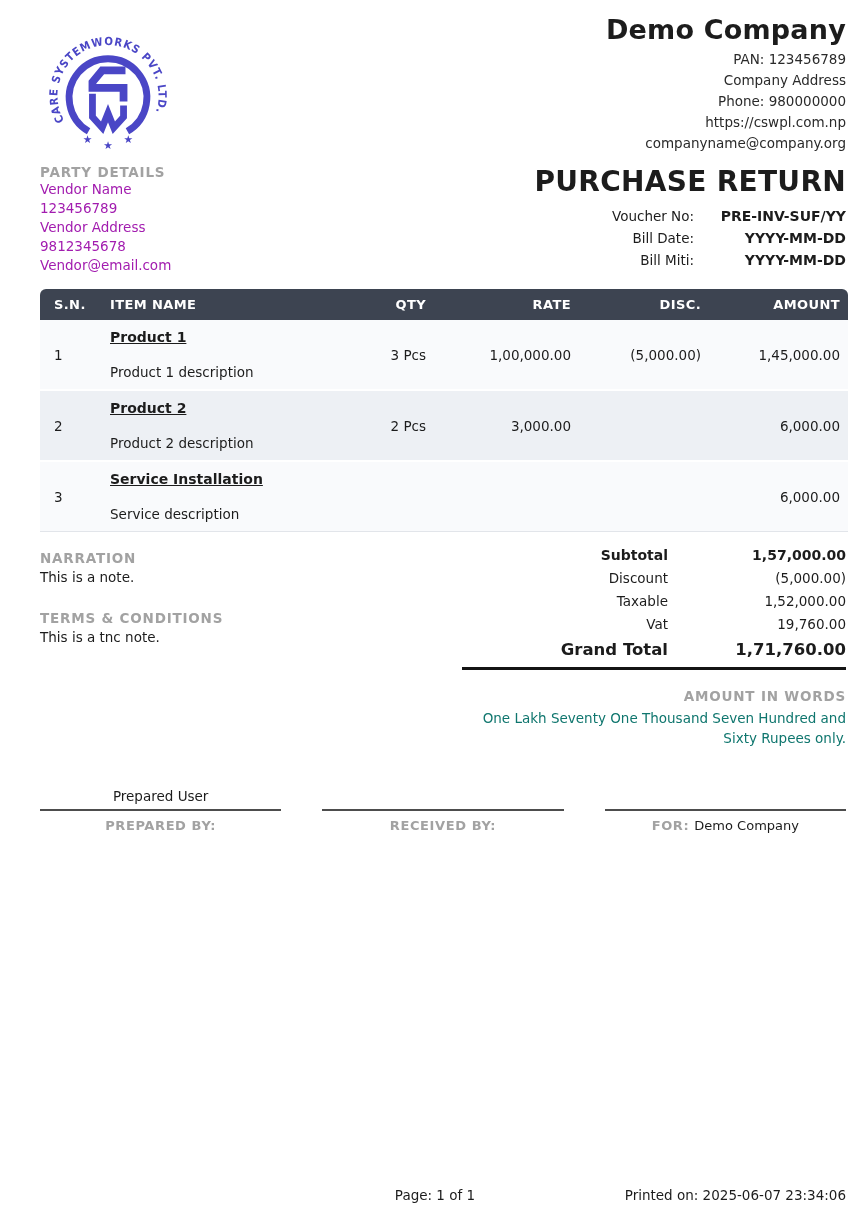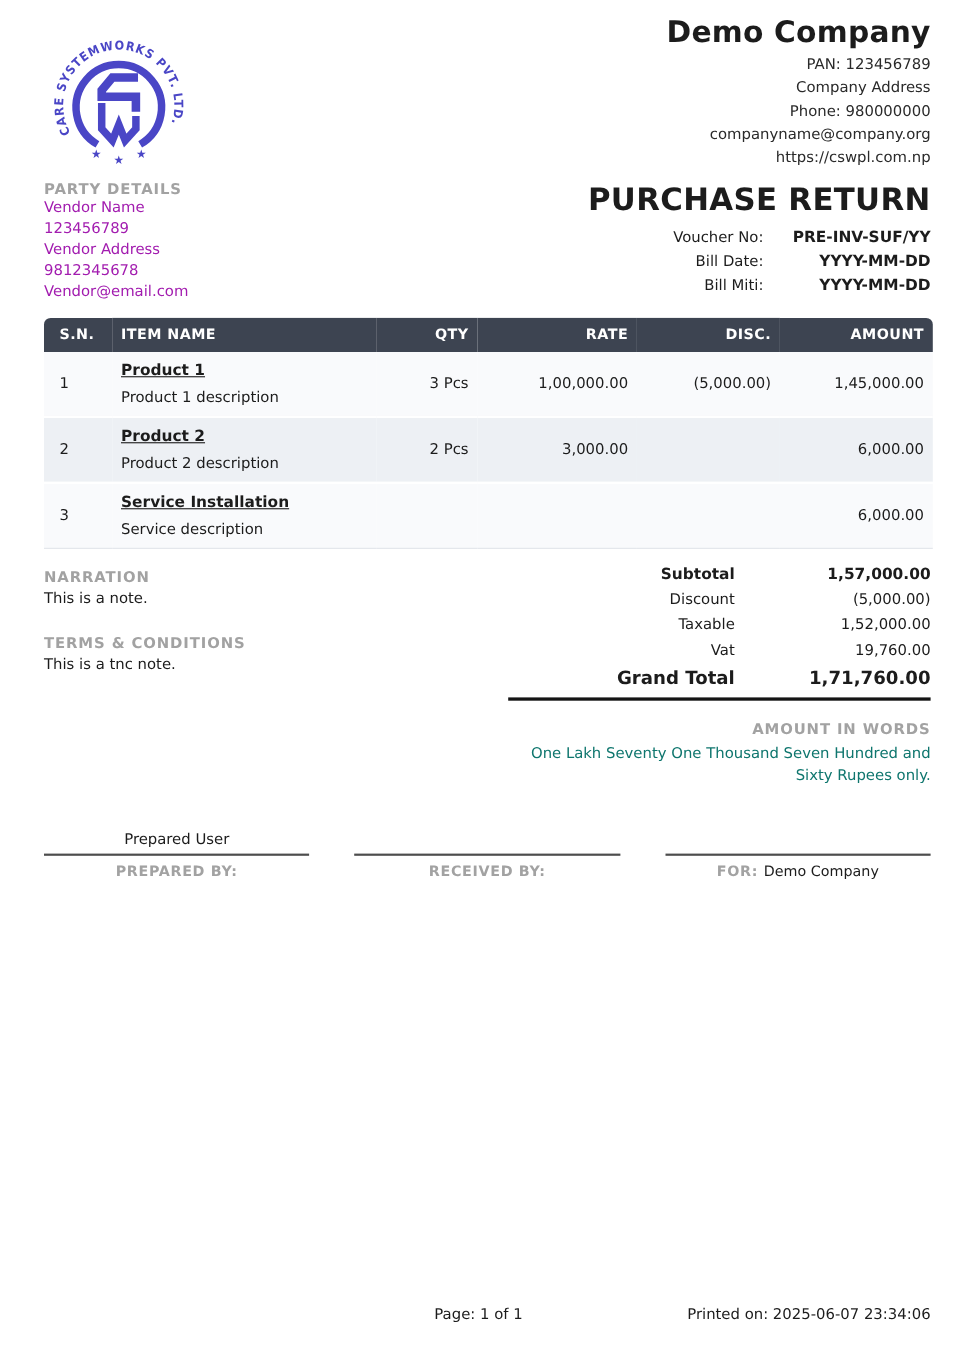--- a/index.html
+++ b/index.html
@@ -37,21 +37,21 @@
   thead th:first-child { border-top-left-radius:6px; padding-left:14px; }
   thead th:last-child { border-top-right-radius:6px; }
   tbody td { padding:9px 8px; font-size:13.5px; vertical-align:middle; }
   tbody tr:nth-child(odd)  { background:#f9fafc; }
   tbody tr:nth-child(even) { background:#edf0f4; }
   tbody tr + tr td { border-top:2px solid #ffffff; }
   tbody tr:last-child td { border-bottom:1px solid #e2e5ea; }
   td.sn { padding-left:14px; }
   td.num { text-align:right; }
   .item-name { font-weight:bold; font-size:14px;text-decoration:underline; }
-  .item-desc { font-size:13.5px; margin-top:8px; }
+  .item-desc { font-size:13.5px; margin-top:19px; }
 
   
   .mid { display:flex; justify-content:space-between; margin-top:12px; }
   .notes { width:400px; padding-top:6px; }
   .note-text { font-size:13.5px; margin:3px 0 25px; }
   .totals { width:384px; }
   .t-row { display:flex; line-height:23px; }
   .t-label { flex:1; text-align:right; font-size:13.5px; }
   .t-value { width:178px; text-align:right; font-size:13.5px; }
   .t-row.bold .t-label, .t-row.bold .t-value { font-weight:bold; font-size:14px; }
@@ -108,22 +108,22 @@
           <div class="party-line">Vendor@email.com</div>
         </div>
       </div>
 
       <div class="top-right">
         <div class="company-name">Demo Company</div>
         <div class="contact">
           <div>PAN: 123456789</div>
           <div>Company Address</div>
           <div>Phone: 980000000</div>
+          <div>https://cswpl.com.np</div>
           <div>companyname@company.org</div>
-          <div>https://cswpl.com.np</div>
         </div>
         <div class="doc-title">PURCHASE RETURN</div>
         <div class="meta">
           <div class="meta-row">
             <span class="meta-label">Voucher No:</span>
             <span class="meta-value">PRE-INV-SUF/YY</span>
           </div>
           <div class="meta-row">
             <span class="meta-label">Bill Date:</span>
             <span class="meta-value">YYYY-MM-DD</span>

